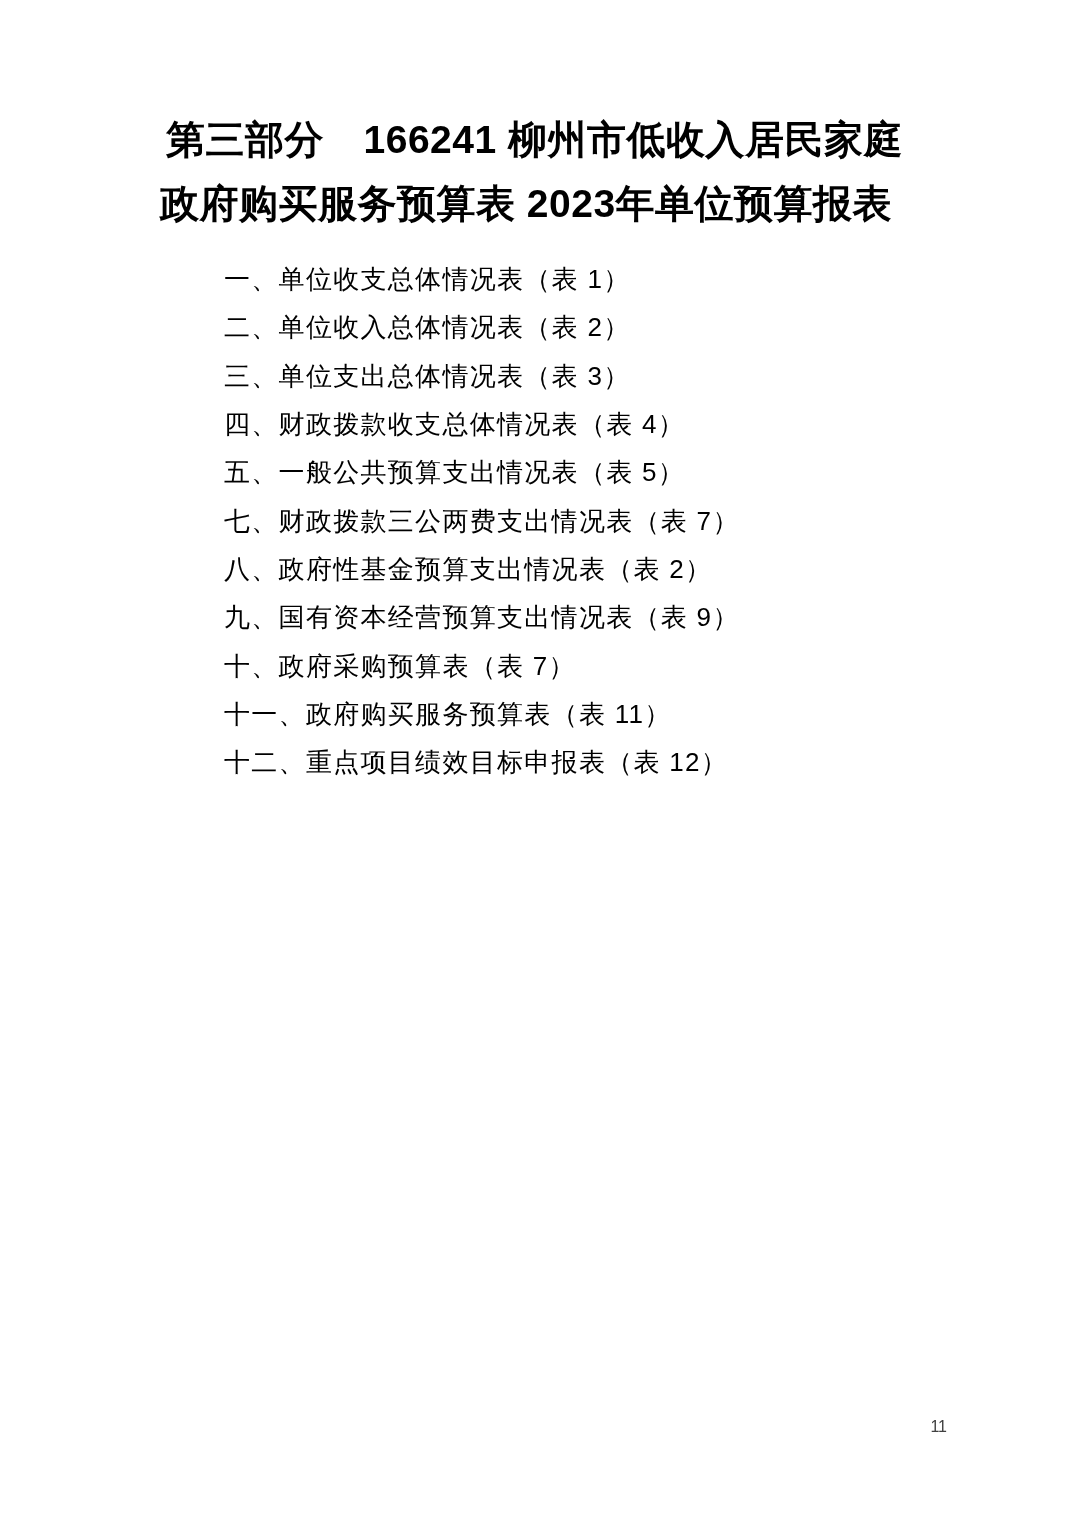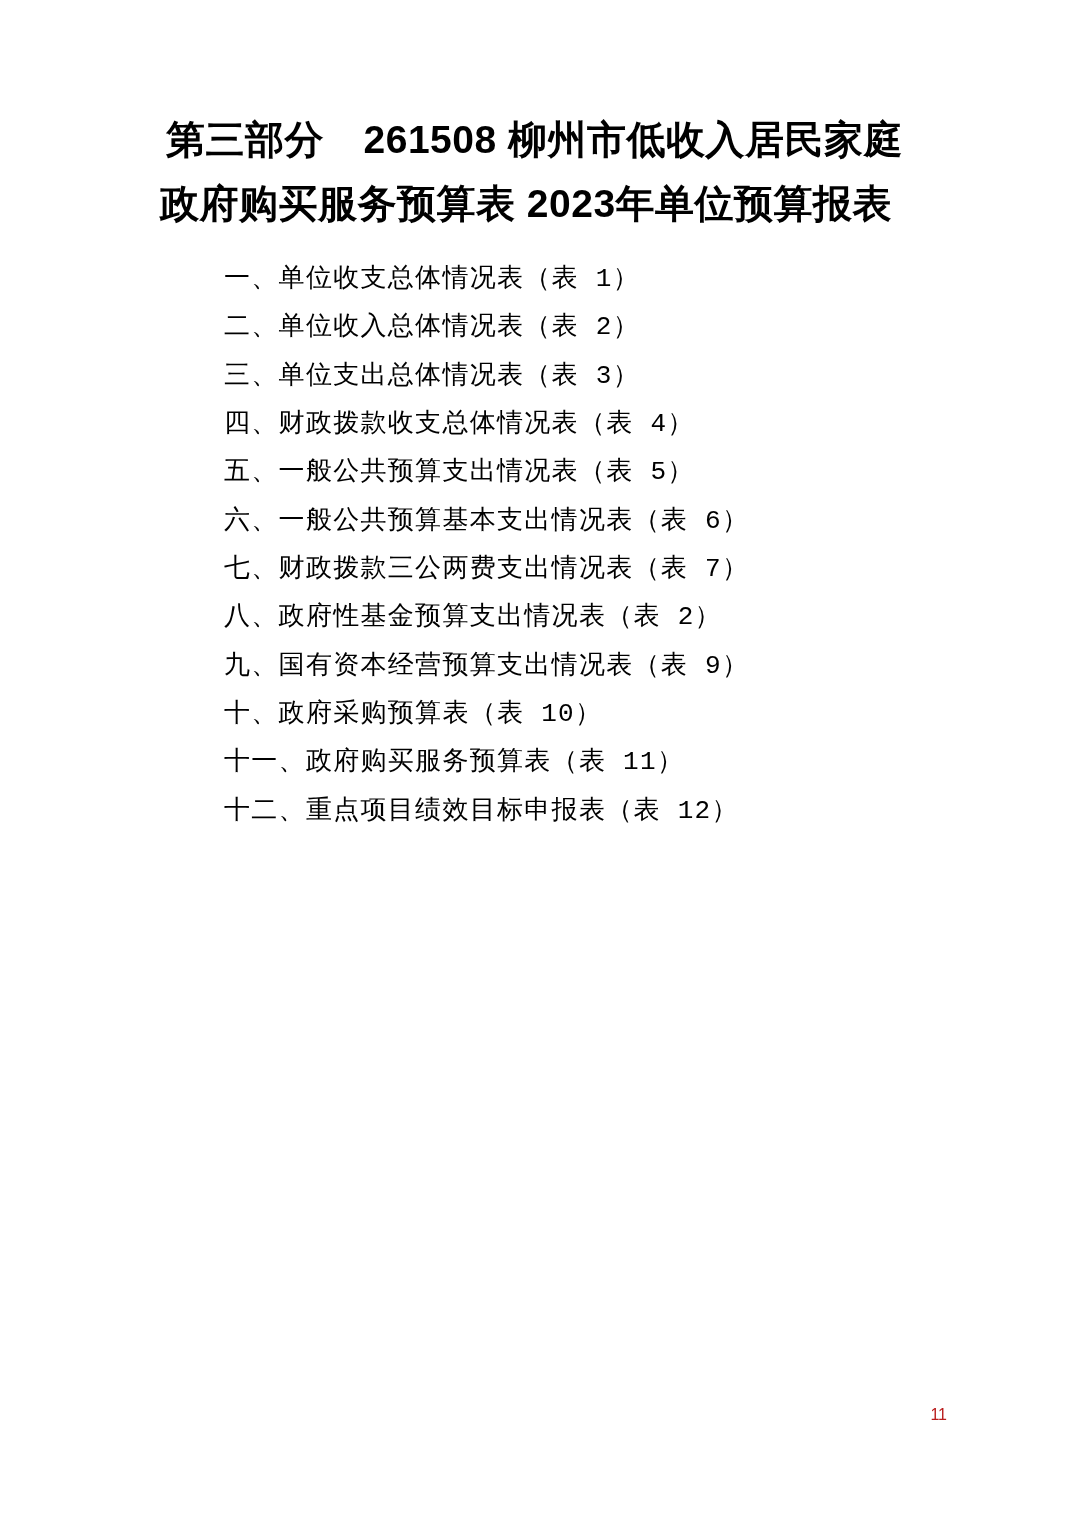--- a/index.html
+++ b/index.html
@@ -40,68 +40,67 @@
   .title-line-2 {
     display: block;
     margin-top: 4px;
   }
   .toc {
     margin: 20px 0 0 0;
     padding: 0;
     list-style: none;
   }
   .toc-item {
-    font-family: Liberation Mono, monospace;
+    font-family: Liberation Sans, sans-serif;
     font-size: 26px;
     line-height: 1.86;
     letter-spacing: 1.3px;
     padding-left: 64px;
     white-space: nowrap;
   }
   .closing {
     font-family: "Liberation Serif", serif;
     font-weight: bold;
     font-size: 27px;
     letter-spacing: 2px;
     text-align: center;
     margin-top: 10px;
     padding-left: 40px;
   }
   .page-number {
     position: absolute;
     right: 128px;
-    bottom: 96px;
+    bottom: 84px;
     font-family: "Liberation Sans", sans-serif;
     font-size: 16px;
-    color: #b91c1c;
+    color: #404040;
   }
 </style>
 </head>
 <body>
 
 <div class="page">
 
   <div class="content">
 
     <h1 class="doc-title">
-      <span class="title-line-1">第三部分　261508 柳州市低收入居民家庭</span>
+      <span class="title-line-1">第三部分　166241 柳州市低收入居民家庭</span>
       <span class="title-line-2">政府购买服务预算表 2023年单位预算报表</span>
     </h1>
 
     <ul class="toc">
       <li class="toc-item">一、单位收支总体情况表（表 1）</li>
       <li class="toc-item">二、单位收入总体情况表（表 2）</li>
       <li class="toc-item">三、单位支出总体情况表（表 3）</li>
       <li class="toc-item">四、财政拨款收支总体情况表（表 4）</li>
       <li class="toc-item">五、一般公共预算支出情况表（表 5）</li>
-      <li class="toc-item">六、一般公共预算基本支出情况表（表 6）</li>
       <li class="toc-item">七、财政拨款三公两费支出情况表（表 7）</li>
       <li class="toc-item">八、政府性基金预算支出情况表（表 2）</li>
       <li class="toc-item">九、国有资本经营预算支出情况表（表 9）</li>
-      <li class="toc-item">十、政府采购预算表（表 10）</li>
+      <li class="toc-item">十、政府采购预算表（表 7）</li>
       <li class="toc-item">十一、政府购买服务预算表（表 11）</li>
       <li class="toc-item">十二、重点项目绩效目标申报表（表 12）</li>
     </ul>
 
 
   </div>
 
   <div class="page-number">11</div>
 
 </div>

